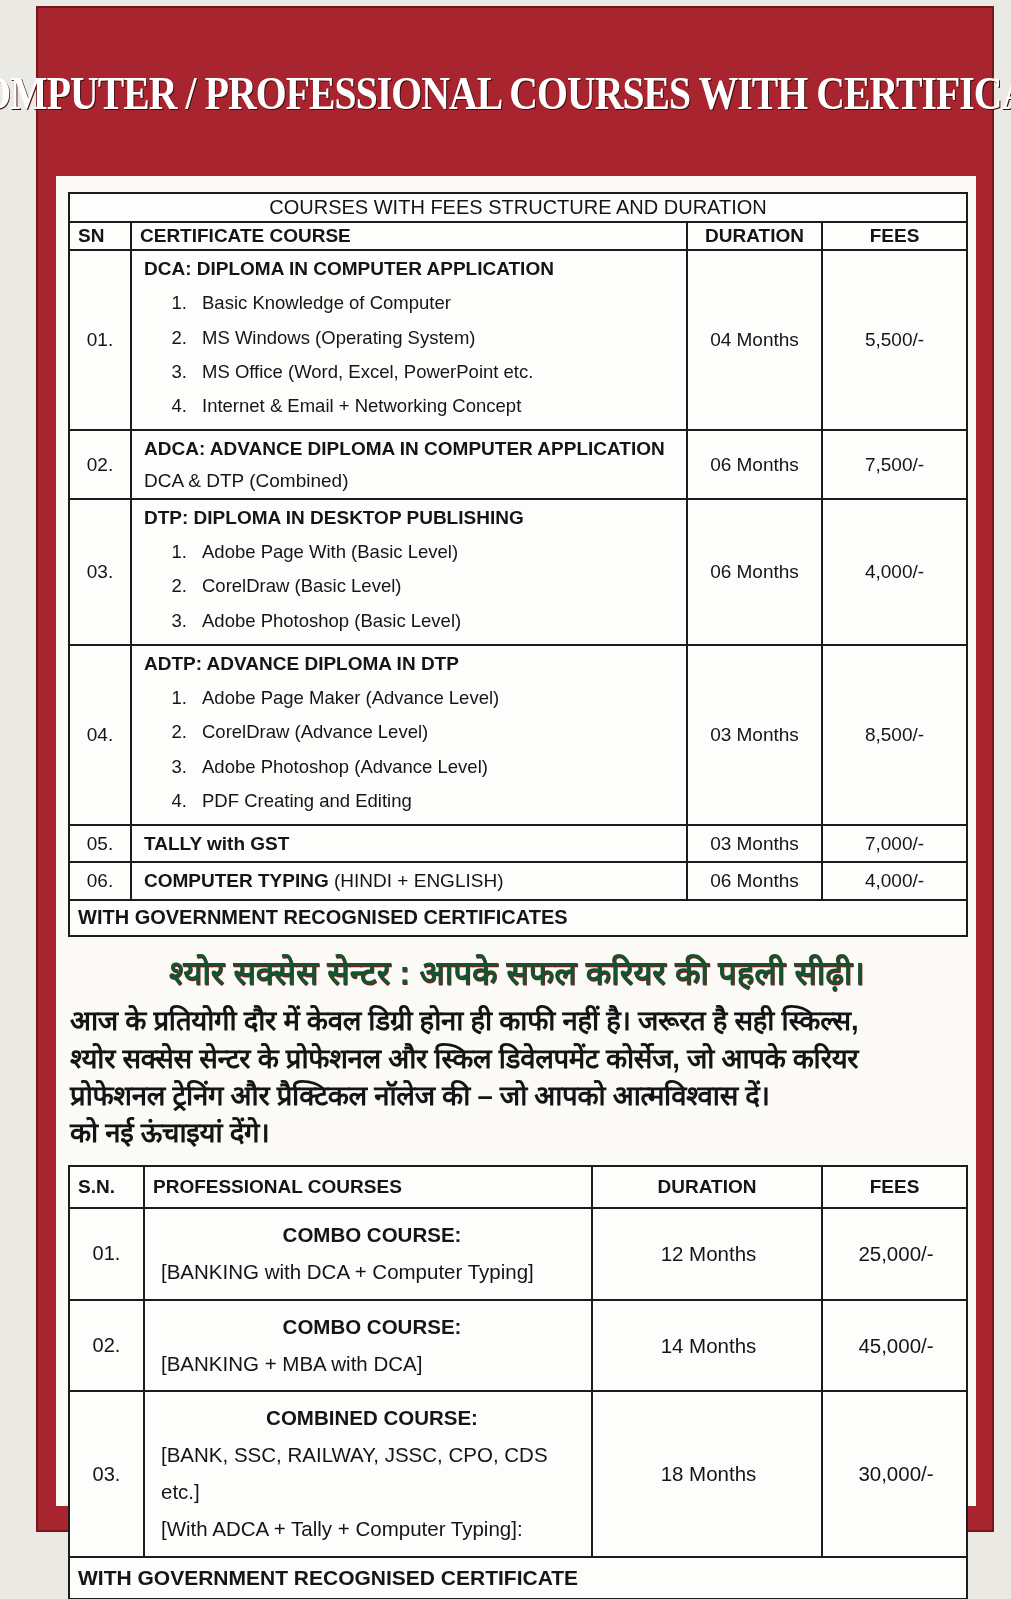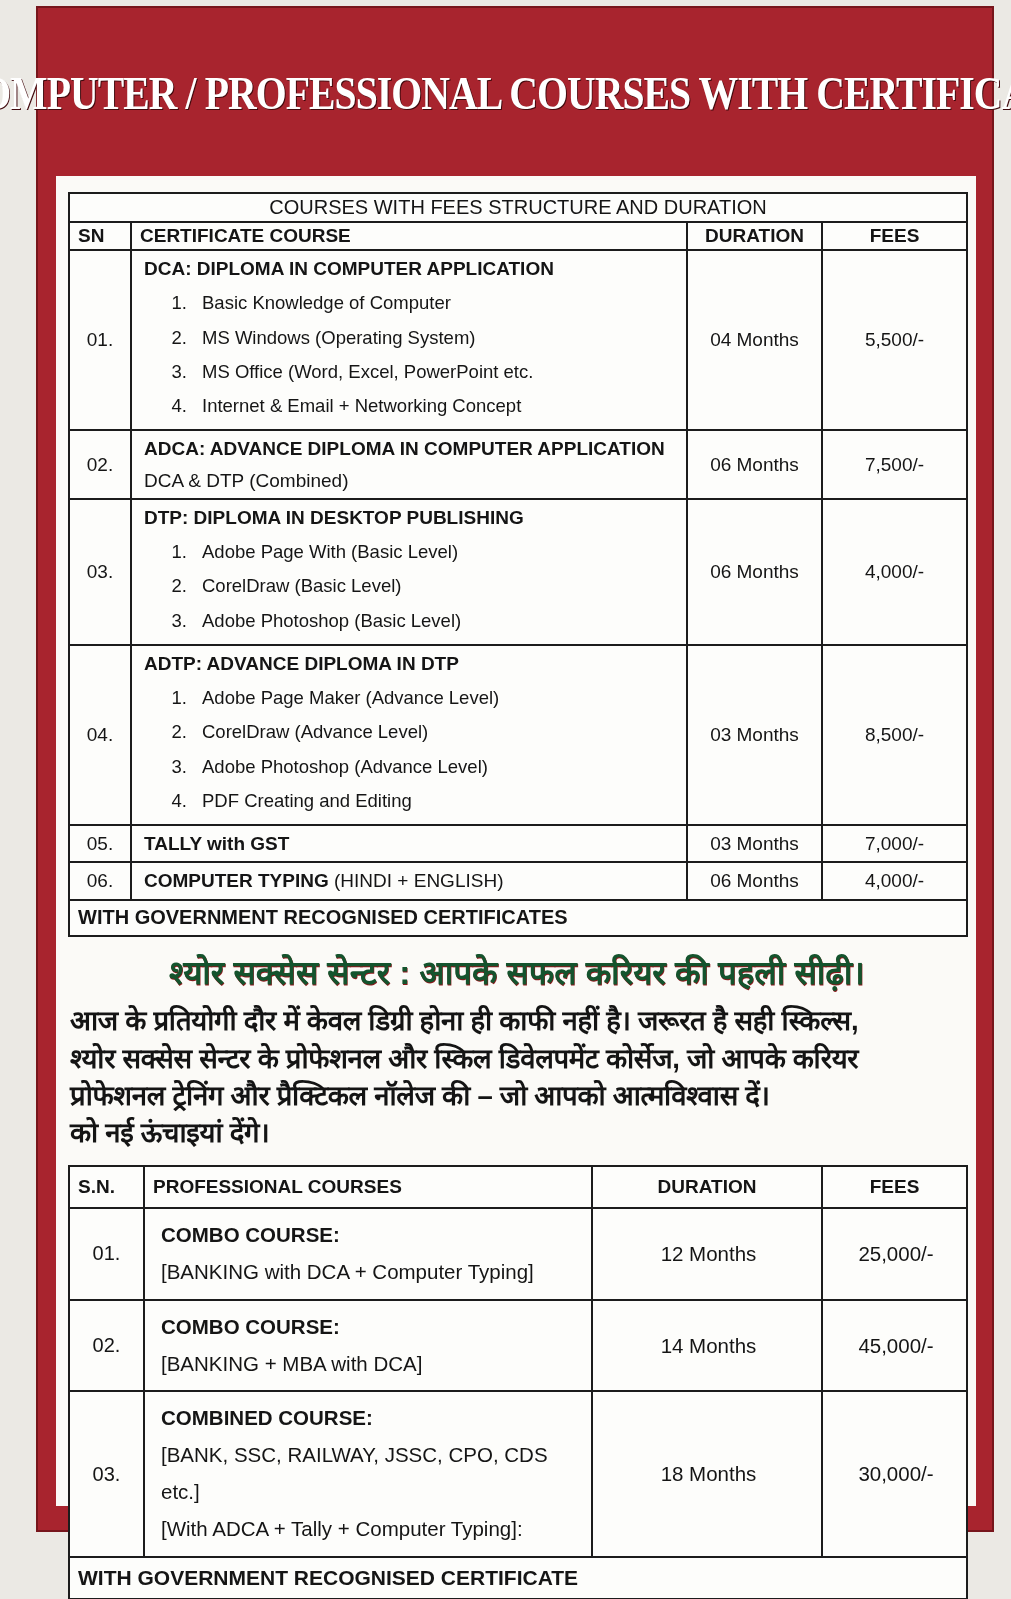--- a/index.html
+++ b/index.html
@@ -97,21 +97,21 @@
     letter-spacing:-0.3px;
   }
 
   
   table.pro-table { margin-top:14px; }
   table.pro-table th { height:42px; }
   .p-col-sn { width:75px; }
   .p-col-course { width:448px; }
   .p-col-dur { width:230px; }
   .p-col-fees { width:145px; }
-  .pro-title { font-weight:bold; font-size:20.5px; line-height:1.8; padding-left:8px; }
+  .pro-title { font-weight:bold; font-size:20.5px; line-height:1.8; padding-left:8px;text-align:center; }
   .pro-sub { font-weight:normal; font-size:20.5px; line-height:1.8; padding-left:8px; }
   table.pro-table td.c-sn { font-size:20px; }
   table.pro-table td.c-dur, table.pro-table td.c-fees { font-size:20.5px;padding-left:11px; }
   table.pro-table td { padding:8px 8px; }
   .pro-footer-line1 { font-size:21px; font-weight:bold; display:block; }
 </style>
 </head>
 <body>
 
 <div class="flyer">

